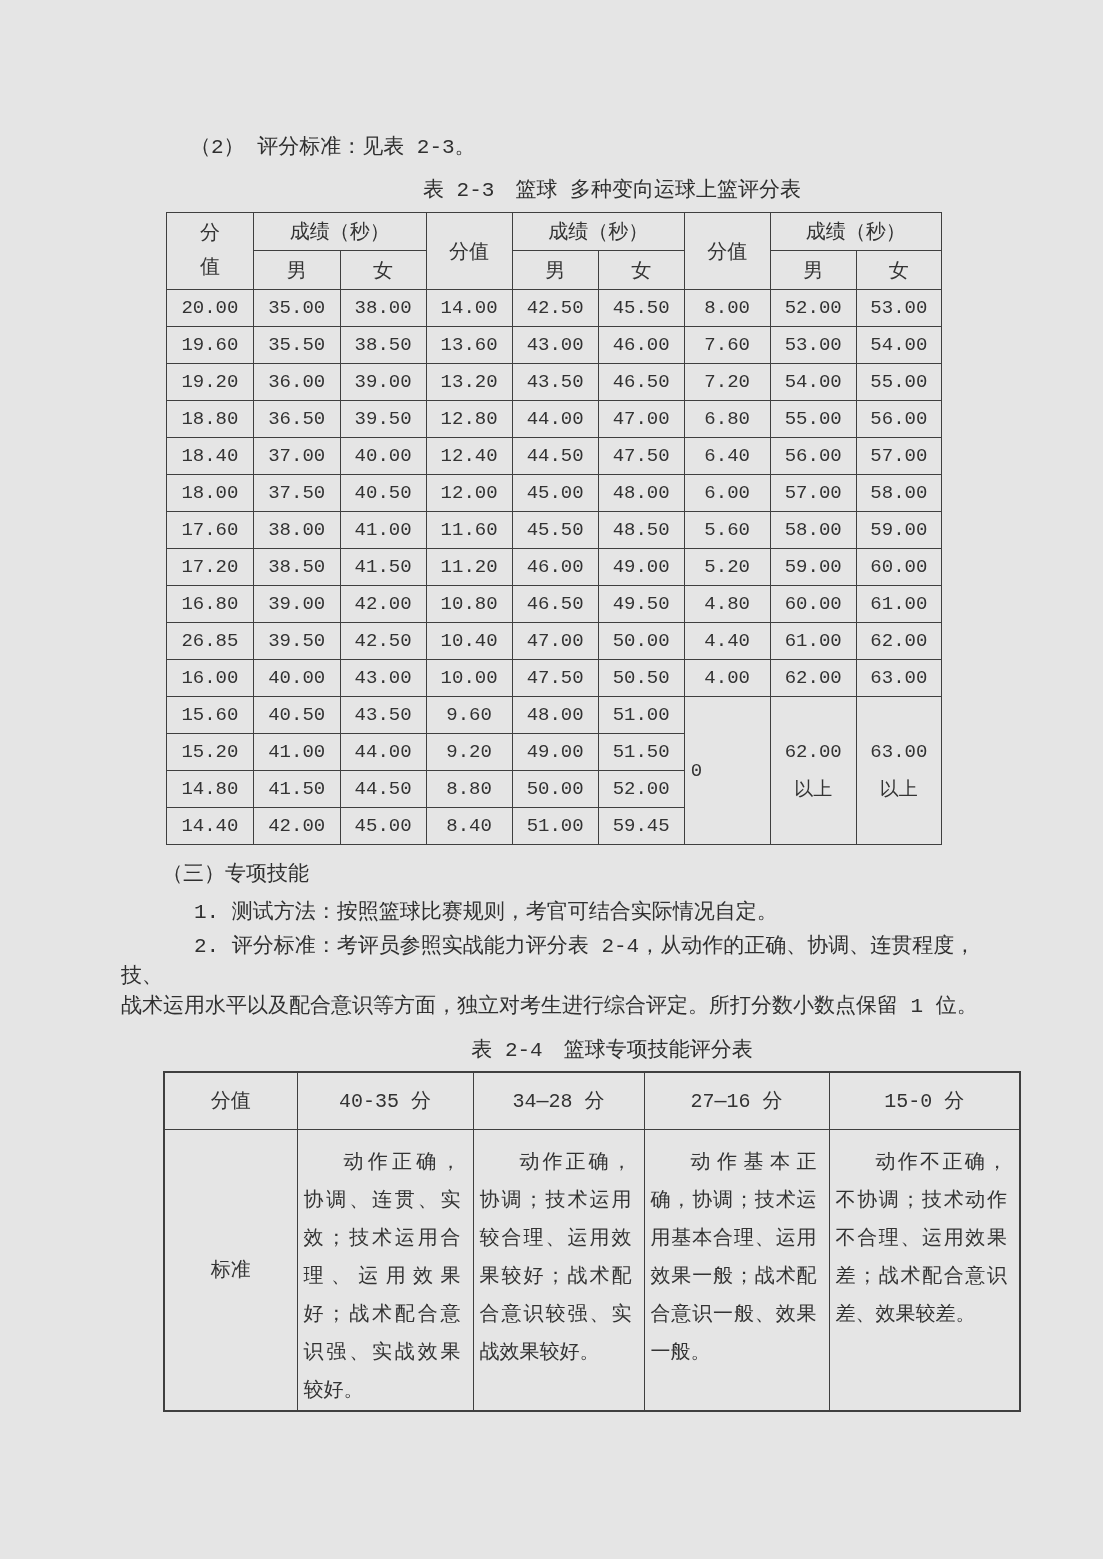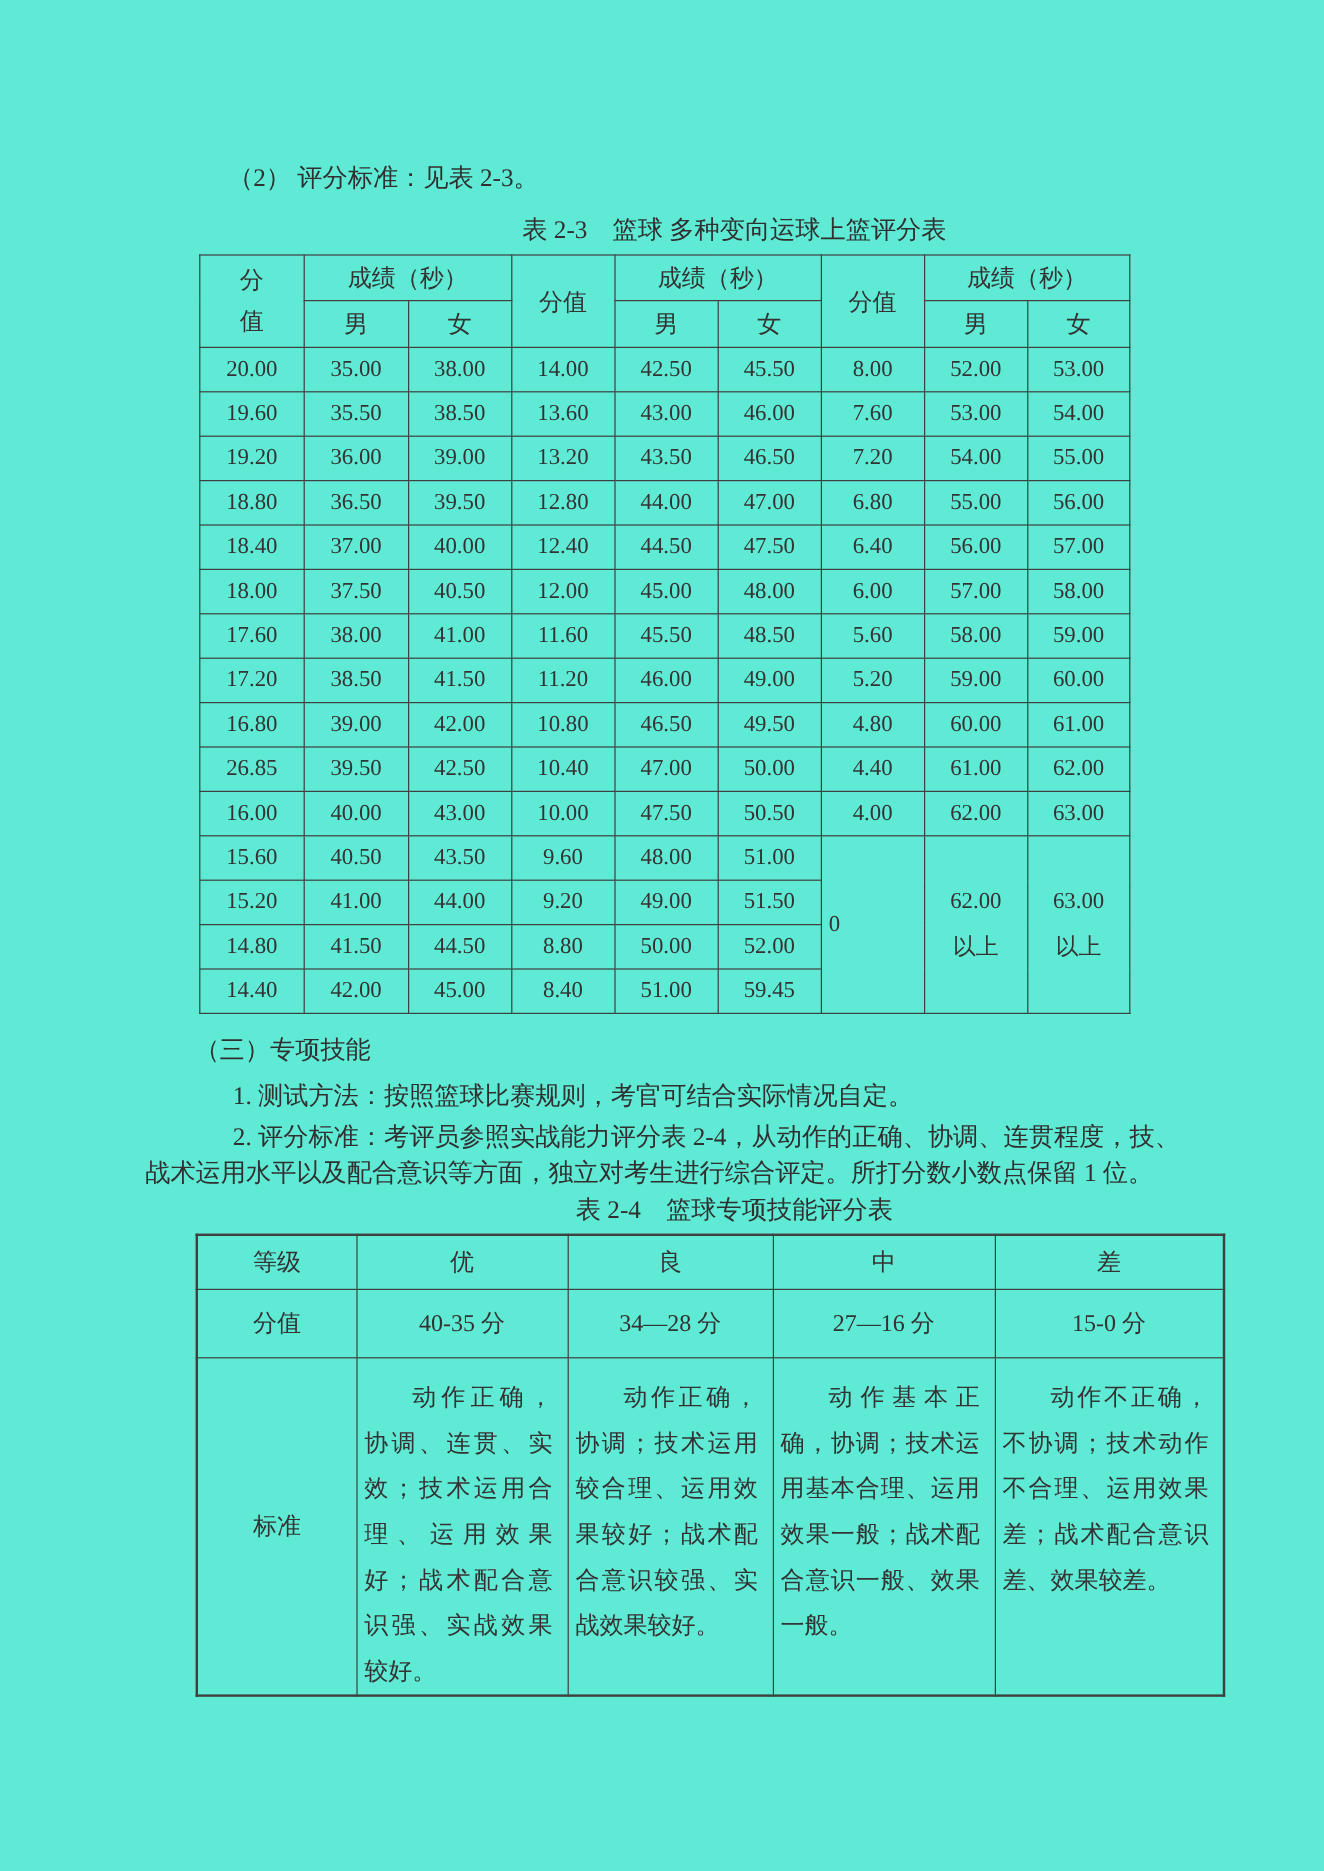--- a/index.html
+++ b/index.html
@@ -1,23 +1,23 @@
 <!DOCTYPE html>
 <html><head>
 <meta charset="utf-8">
 <style>
   * { margin: 0; padding: 0; box-sizing: border-box; }
   html, body { background: #ffffff; }
   .page {
     position: relative;
     width: 1103px;
     height: 1559px;
-    background: #5eead4;
+    background: #e5e5e5;
     overflow: hidden;
-    font-family: Liberation Serif, serif;
+    font-family: Liberation Mono, monospace;
     color: #303030;
   }
   .content {
     padding: 133px 90px 0 121px;
   }
   .para {
     font-size: 21px;
     line-height: 30px;
     color: #303030;
   }
@@ -27,21 +27,21 @@
   .item1 { margin-top: 8px; }
   .item2a { margin-top: 4px; }
   .table-title {
     text-align: center;
     font-size: 21px;
     line-height: 30px;
     padding-left: 90px;
     color: #303030;
   }
   .title23 { margin-top: 13px; }
-  .title24 { margin-top: 1px; }
+  .title24 { margin-top: 14px; }
 
   
   table.t23 {
     border-collapse: collapse;
     table-layout: fixed;
     width: 776px;
     margin: 6px 0 0 45px;
   }
   table.t23 td {
     border: 1px solid #3f3f3f;
@@ -308,27 +308,20 @@
 
     <table class="t24">
       <colgroup>
         <col style="width:133px">
           <col style="width:176px">
           <col style="width:171px">
         <col style="width:185px">
           <col style="width:191px">
       </colgroup>
       <tbody id="t24-body">
-          <tr class="r0">
-            <td class="label-cell">等级</td>
-            <td>优</td>
-            <td>良</td>
-            <td>中</td>
-            <td>差</td>
-          </tr>
           <tr class="r1">
             <td class="label-cell">分值</td>
             <td>40-35 分</td>
             <td>34—28 分</td>
             <td>27—16 分</td>
             <td>15-0 分</td>
           </tr>
           <tr class="r2">
             <td class="label-cell">标准</td>
             <td class="body-cell">动作正确，协调、连贯、实效；技术运用合理、运用效果好；战术配合意识强、实战效果较好。</td>

